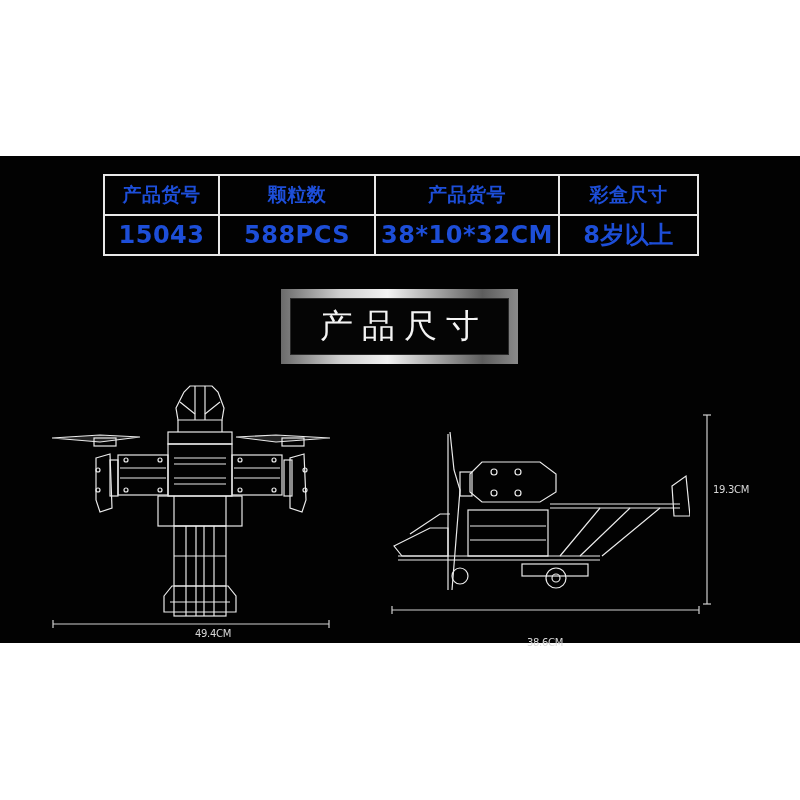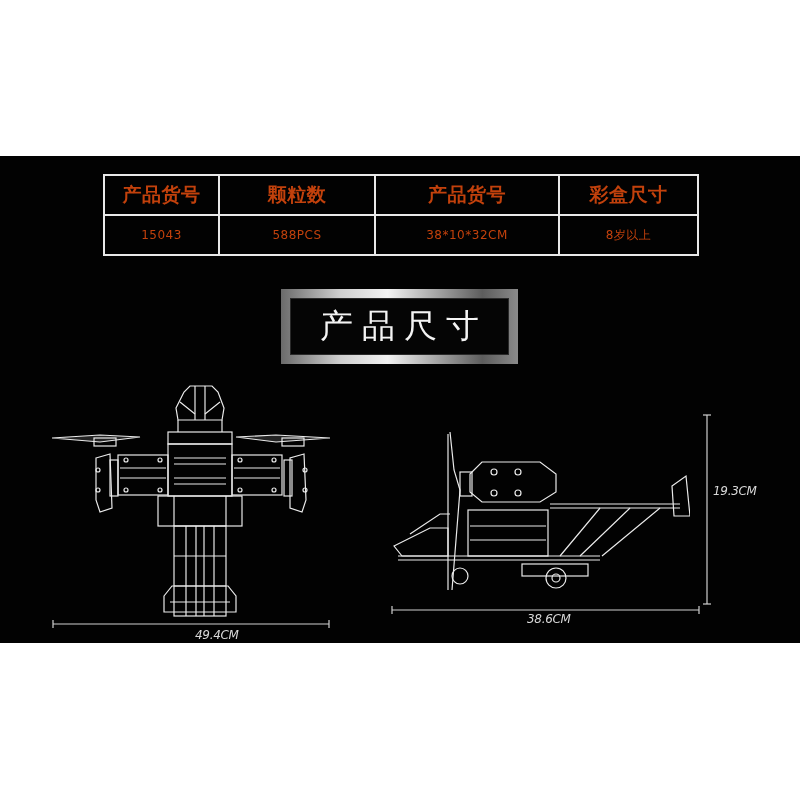--- a/index.html
+++ b/index.html
@@ -8,38 +8,38 @@
     font-family: "DejaVu Sans", "Liberation Sans", sans-serif;
   }
   .panel {
     position: absolute; left: 0; top: 156px; width: 800px; height: 487px; background: #020202;
   }
   .spec-table {
     position: absolute; left: 103px; top: 174px; width: 594px; height: 79px;
     border-collapse: collapse; table-layout: fixed;
   }
   .spec-table td {
-    border: 2px solid #e8e8e8; color: #c2410c; text-align: center; font-weight: bold;
+    border: 2px solid #e8e8e8; color: #1d4ed8; text-align: center; font-weight: bold;
     font-size: 19px; padding: 0; height: 38px; letter-spacing: 0.5px;
   }
-  .spec-table td.val { font-size: 12px; font-weight: normal; }
+  .spec-table td.val { font-size: 24px; font-weight: bold; }
   .title-frame {
     position: absolute; left: 281px; top: 289px; width: 237px; height: 75px; box-sizing: border-box;
     border: 9px solid transparent;
     background:
       linear-gradient(#050505,#050505) padding-box,
       linear-gradient(90deg,#6a6a6a 0%,#cfcfcf 25%,#f2f2f2 45%,#a8a8a8 65%,#5d5d5d 85%,#8a8a8a 100%) border-box;
     box-shadow: inset 0 0 0 1px #2a2a2a;
     display: flex; align-items: center; justify-content: center;
   }
   .title-text {
     color: #f4f4f4; font-size: 33px; letter-spacing: 9px; font-weight: normal; padding-left: 9px;
   }
   .dim-label {
-    position: absolute; color: #d8d8d8; font-size: 12px; letter-spacing: -0.3px; font-style: italic;
+    position: absolute; color: #d8d8d8; font-size: 10px; letter-spacing: -0.3px;
   }
   svg.drawing { position: absolute; }
 </style>
 </head>
 <body>
 
 <div class="panel"></div>
 
 <table class="spec-table">
   <colgroup>
@@ -167,14 +167,14 @@
     <line x1="329" y1="620" x2="329" y2="628"></line>
   <line x1="392" y1="610" x2="699" y2="610"></line>
     <line x1="392" y1="606" x2="392" y2="614"></line>
     <line x1="699" y1="606" x2="699" y2="614"></line>
   <line x1="707" y1="415" x2="707" y2="604"></line>
     <line x1="703" y1="415" x2="711" y2="415"></line>
     <line x1="703" y1="604" x2="711" y2="604"></line>
 </svg>
 
 <div class="dim-label" style="left:195px;top:628px">49.4CM</div>
-<div class="dim-label" style="left:527px;top:612px">38.6CM</div>
+<div class="dim-label" style="left:527px;top:637px">38.6CM</div>
 <div class="dim-label" style="left:713px;top:484px">19.3CM</div>
 
 </body></html>

